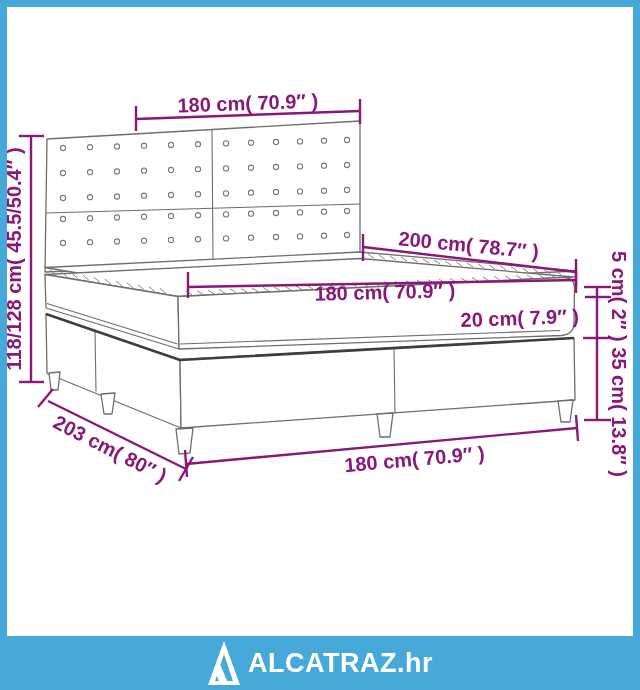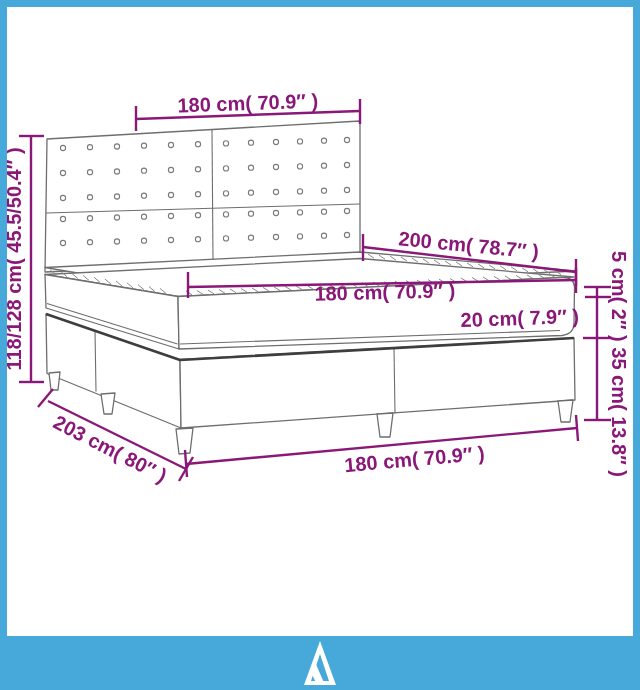--- a/index.html
+++ b/index.html
@@ -245,16 +245,17 @@
       <path class="dim" d="M576,415 L578,441"></path>
       <text class="dim-label" x="415" y="466" transform="rotate(-5 415 466)">180 cm( 70.9″ )</text>
     </g>
   </svg>
 
   <div id="banner">
     <svg width="34" height="46" viewBox="0 0 34 46" xmlns="http://www.w3.org/2000/svg">
       <path d="M17,1 L33,45 L1,45 Z M17,14 L26,41 L8,41 Z" fill="#ffffff" fill-rule="evenodd"></path>
       <path d="M12,22 L22,45 L14,45 L7,30 Z" fill="#ffffff"></path>
     </svg>
+    <span id="logo-text">ALCATRAZ.hr</span>
   </div>
 
   <div id="frame-border"></div>
 </div>
 
 </body></html>

